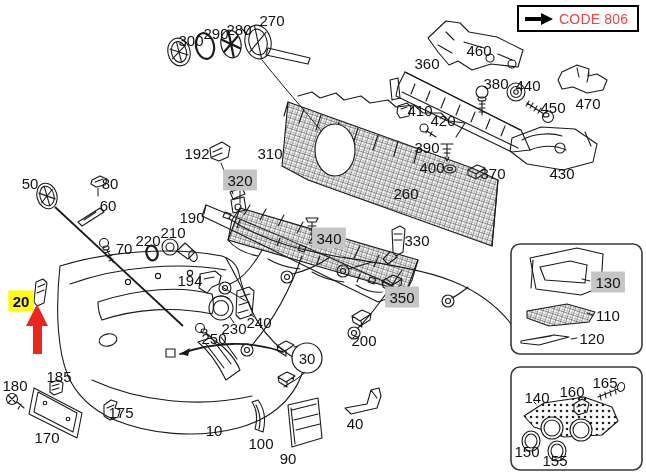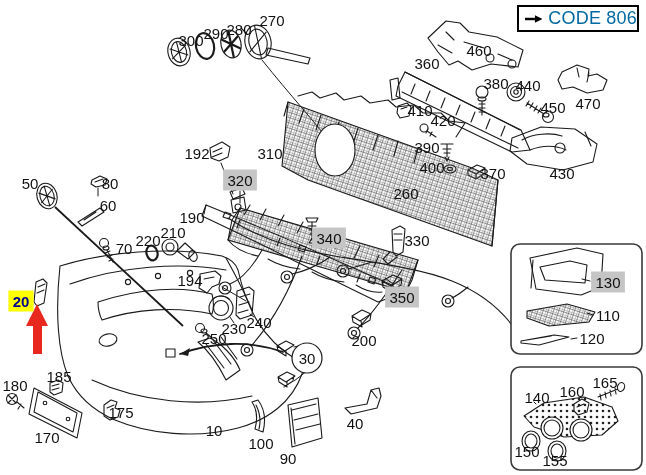--- a/index.html
+++ b/index.html
@@ -1,20 +1,20 @@
 <!DOCTYPE html>
 <html><head>
 <meta charset="utf-8">
 <style>
   html,body{margin:0;padding:0;background:#fff;}
   #stage{position:relative;width:646px;height:475px;background:#ffffff;overflow:hidden;
          font-family:"Liberation Sans",sans-serif;}
   #code-box{position:absolute;left:517px;top:5px;width:122px;height:27px;border:2px solid #000;
             display:flex;align-items:center;gap:6px;padding-left:6px;box-sizing:border-box;}
-  #code-box .code-text{font-size:18px;color:#0369a1;white-space:nowrap;letter-spacing:.2px;}
+  #code-box .code-text{font-size:14px;color:#ef4444;white-space:nowrap;letter-spacing:.2px;}
   svg text.lbl{font-family:"Liberation Sans",sans-serif;font-size:15px;fill:#111;}
   svg text.lbl-selected{fill:#00008b;font-weight:bold;}
   .part{stroke:#1a1a1a;stroke-width:1.1;fill:none;stroke-linejoin:round;stroke-linecap:round;}
   .thick{stroke-width:2.2;}
   .leader{stroke:#1a1a1a;stroke-width:1;fill:none;}
 </style>
 </head>
 <body>
 
 <div id="stage">

